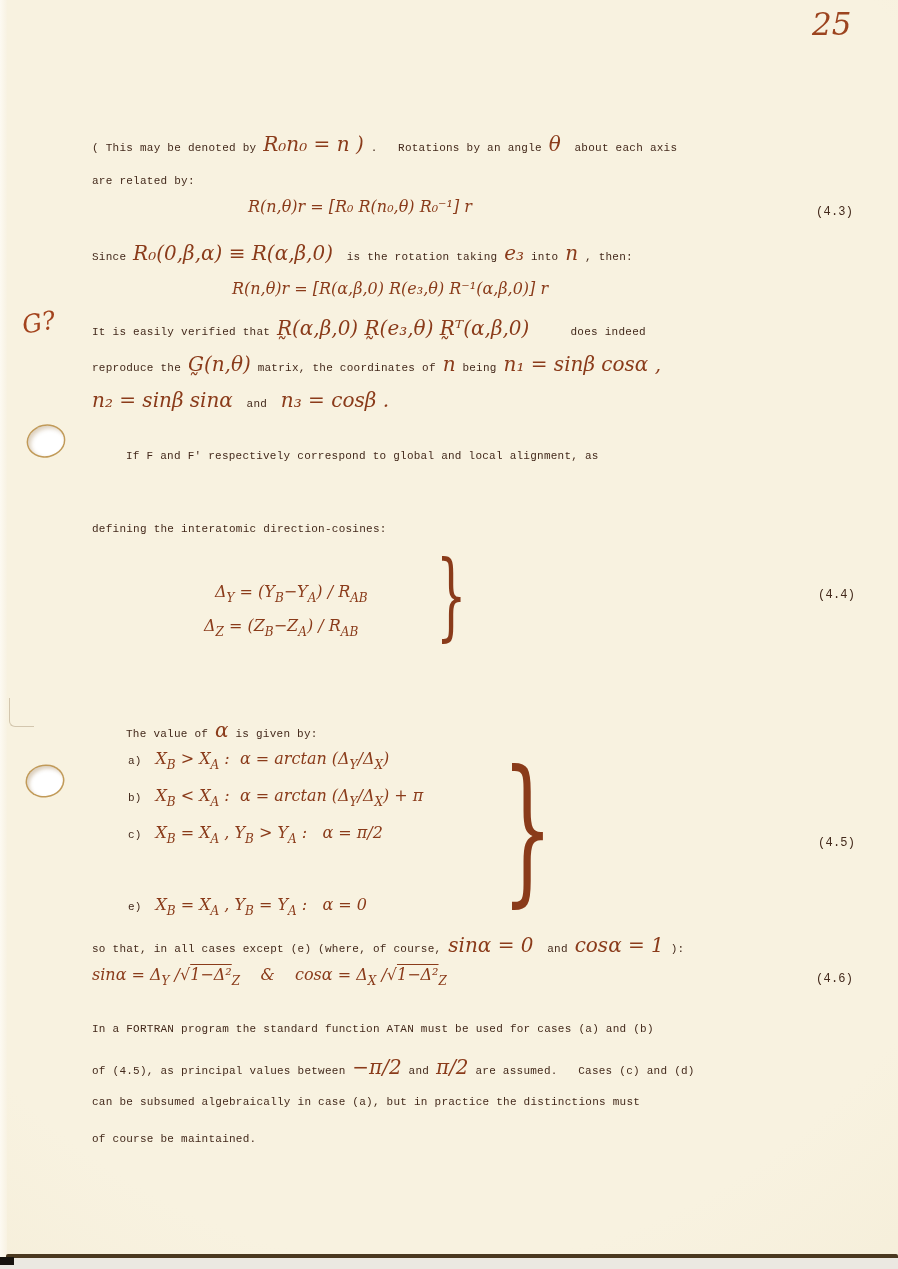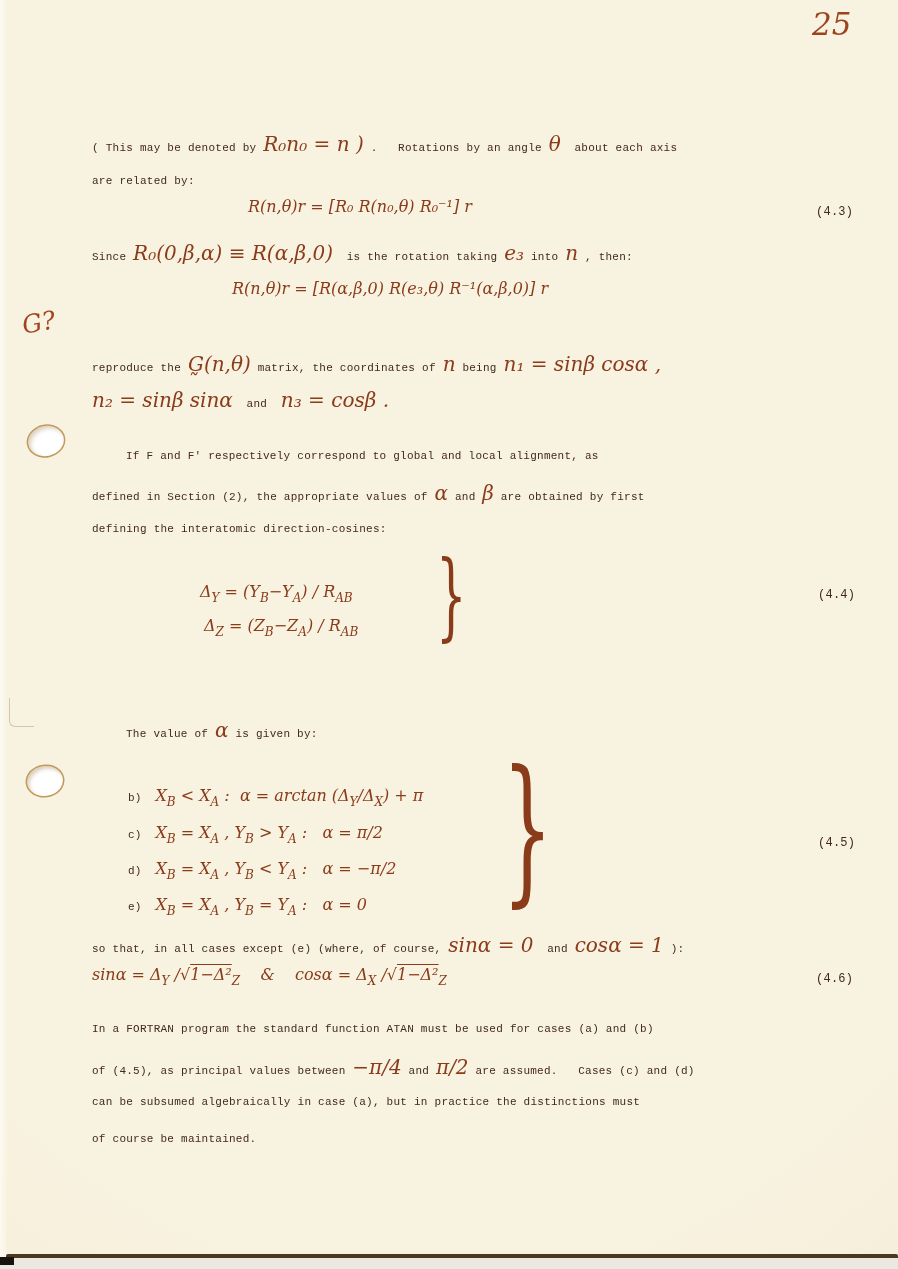--- a/index.html
+++ b/index.html
@@ -50,46 +50,46 @@
   <div class="hole hole-1"></div>
   <div class="hole hole-2"></div>
   <div class="corner-mark"></div>
 
   <div class="line" style="top:133px;left:92px"><span class="seg-t">( This may be denoted by </span><span class="seg-h">R₀n₀ = n )</span><span class="seg-t"> .   Rotations by an angle </span><span class="seg-h">θ</span><span class="seg-t">  about each axis</span></div>
   <div class="line" style="top:171px;left:92px"><span class="seg-t">are related by:</span></div>
   <div class="line eq" style="top:198px;left:248px"><span class="seg-h">R(n,θ)r = [R₀ R(n₀,θ) R₀⁻¹] r</span></div>
   <div class="line eqno" style="top:206px;left:816px">(4.3)</div>
   <div class="line" style="top:242px;left:92px"><span class="seg-t">Since </span><span class="seg-h">R₀(0,β,α) ≡ R(α,β,0)</span><span class="seg-t">  is the rotation taking </span><span class="seg-h">e₃</span><span class="seg-t"> into </span><span class="seg-h">n</span><span class="seg-t"> , then:</span></div>
   <div class="line eq" style="top:280px;left:232px"><span class="seg-h">R(n,θ)r = [R(α,β,0) R(e₃,θ) R⁻¹(α,β,0)] r</span></div>
+  <div class="line" style="top:317px;left:92px"><span class="seg-t">It is easily verified that </span><span class="seg-h">R̰(α,β,0) R̰(e₃,θ) R̰ᵀ(α,β,0)</span><span class="seg-t">      does indeed</span></div>
   <div class="line" style="top:353px;left:92px"><span class="seg-t">reproduce the </span><span class="seg-h">G̰(n,θ)</span><span class="seg-t"> matrix, the coordinates of </span><span class="seg-h">n</span><span class="seg-t"> being </span><span class="seg-h">n₁ = sinβ cosα ,</span></div>
   <div class="line" style="top:446px;left:126px"><span class="seg-t">If F and F' respectively correspond to global and local alignment, as</span></div>
 
   <div class="line" style="top:389px;left:92px"><span class="seg-h">n₂ = sinβ sinα</span><span class="seg-t">  and  </span><span class="seg-h">n₃ = cosβ .</span></div>
-  <div class="line" style="top:482px;left:92px"><span class="seg-t">defined in Section (2), the appropriate values of </span><span class="seg-h">α</span><span class="seg-t"> and </span><span class="seg-h">β</span><span class="seg-t"> are obtained by first</span></div>
   <div class="line" style="top:519px;left:92px"><span class="seg-t">defining the interatomic direction-cosines:</span></div>
 
-  <div class="line eq" style="top:583px;left:200px"><span class="seg-h">Δ</span><span class="seg-hs">Y</span><span class="seg-h"> = (Y</span><span class="seg-hs">B</span><span class="seg-h">−Y</span><span class="seg-hs">A</span><span class="seg-h">) / R</span><span class="seg-hs">AB</span></div>
+  <div class="line eq" style="top:583px;left:215px"><span class="seg-h">Δ</span><span class="seg-hs">Y</span><span class="seg-h"> = (Y</span><span class="seg-hs">B</span><span class="seg-h">−Y</span><span class="seg-hs">A</span><span class="seg-h">) / R</span><span class="seg-hs">AB</span></div>
   <div class="line eq" style="top:617px;left:204px"><span class="seg-h">Δ</span><span class="seg-hs">Z</span><span class="seg-h"> = (Z</span><span class="seg-hs">B</span><span class="seg-h">−Z</span><span class="seg-hs">A</span><span class="seg-h">) / R</span><span class="seg-hs">AB</span></div>
   <div class="brace brace-44">}</div>
   <div class="line eqno" style="top:589px;left:818px">(4.4)</div>
 
   <div class="line" style="top:719px;left:126px"><span class="seg-t">The value of </span><span class="seg-h">α</span><span class="seg-t"> is given by:</span></div>
 
+  <div class="line eq" style="top:750px;left:128px"><span class="seg-t">a)  </span><span class="seg-h">X</span><span class="seg-hs">B</span><span class="seg-h"> &gt; X</span><span class="seg-hs">A</span><span class="seg-h"> :  α = arctan (Δ</span><span class="seg-hs">Y</span><span class="seg-h">/Δ</span><span class="seg-hs">X</span><span class="seg-h">)</span></div>
   <div class="line eq" style="top:787px;left:128px"><span class="seg-t">b)  </span><span class="seg-h">X</span><span class="seg-hs">B</span><span class="seg-h"> &lt; X</span><span class="seg-hs">A</span><span class="seg-h"> :  α = arctan (Δ</span><span class="seg-hs">Y</span><span class="seg-h">/Δ</span><span class="seg-hs">X</span><span class="seg-h">) + π</span></div>
   <div class="line eq" style="top:824px;left:128px"><span class="seg-t">c)  </span><span class="seg-h">X</span><span class="seg-hs">B</span><span class="seg-h"> = X</span><span class="seg-hs">A</span><span class="seg-h"> , Y</span><span class="seg-hs">B</span><span class="seg-h"> &gt; Y</span><span class="seg-hs">A</span><span class="seg-h"> :   α = π/2</span></div>
-  <div class="line eq" style="top:860px;left:128px"><span class="seg-t">d)  </span><span class="seg-h">X</span><span class="seg-hs">B</span><span class="seg-h"> = X</span><span class="seg-hs">A</span><span class="seg-h"> , Y</span><span class="seg-hs">B</span><span class="seg-h"> &lt; Y</span><span class="seg-hs">A</span><span class="seg-h"> :   α = −π/2</span></div>
   <div class="line eq" style="top:896px;left:128px"><span class="seg-t">e)  </span><span class="seg-h">X</span><span class="seg-hs">B</span><span class="seg-h"> = X</span><span class="seg-hs">A</span><span class="seg-h"> , Y</span><span class="seg-hs">B</span><span class="seg-h"> = Y</span><span class="seg-hs">A</span><span class="seg-h"> :   α = 0</span></div>
   <div class="brace brace-45">}</div>
   <div class="line eqno" style="top:837px;left:818px">(4.5)</div>
 
   <div class="line" style="top:934px;left:92px"><span class="seg-t">so that, in all cases except (e) (where, of course, </span><span class="seg-h">sinα = 0</span><span class="seg-t">  and </span><span class="seg-h">cosα = 1</span><span class="seg-t"> ):</span></div>
   <div class="line eq" style="top:966px;left:92px"><span class="seg-h">sinα = Δ</span><span class="seg-hs">Y</span><span class="seg-h"> /√</span><span class="seg-hr">1−Δ²</span><span class="seg-hs">Z</span><span class="seg-h">    &amp;    cosα = Δ</span><span class="seg-hs">X</span><span class="seg-h"> /√</span><span class="seg-hr">1−Δ²</span><span class="seg-hs">Z</span></div>
   <div class="line eqno" style="top:973px;left:816px">(4.6)</div>
 
   <div class="line" style="top:1019px;left:92px"><span class="seg-t">In a FORTRAN program the standard function ATAN must be used for cases (a) and (b)</span></div>
-  <div class="line" style="top:1056px;left:92px"><span class="seg-t">of (4.5), as principal values between </span><span class="seg-h">−π/4</span><span class="seg-t"> and </span><span class="seg-h">π/2</span><span class="seg-t"> are assumed.   Cases (c) and (d)</span></div>
+  <div class="line" style="top:1056px;left:92px"><span class="seg-t">of (4.5), as principal values between </span><span class="seg-h">−π/2</span><span class="seg-t"> and </span><span class="seg-h">π/2</span><span class="seg-t"> are assumed.   Cases (c) and (d)</span></div>
   <div class="line" style="top:1092px;left:92px"><span class="seg-t">can be subsumed algebraically in case (a), but in practice the distinctions must</span></div>
   <div class="line" style="top:1129px;left:92px"><span class="seg-t">of course be maintained.</span></div>
 
   <div class="bottom-edge"></div>
   <div class="bottom-strip"></div>
   <div class="bottom-chunk"></div>
 </div>
 
 </body></html>

